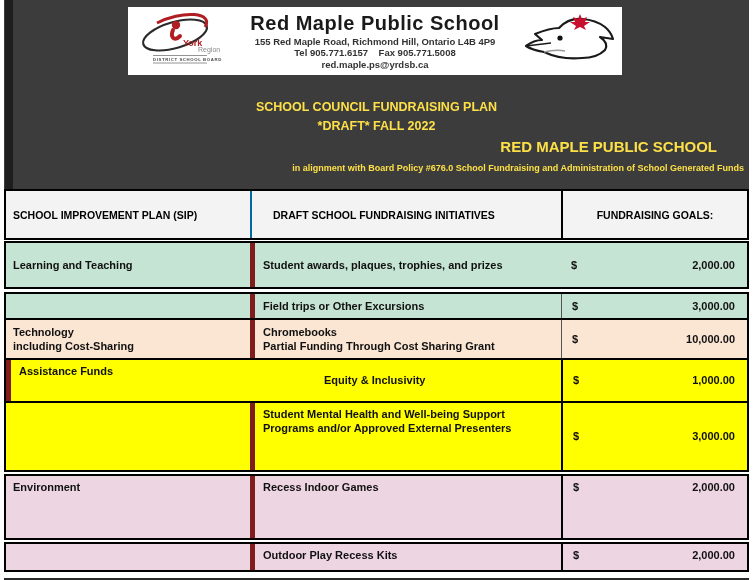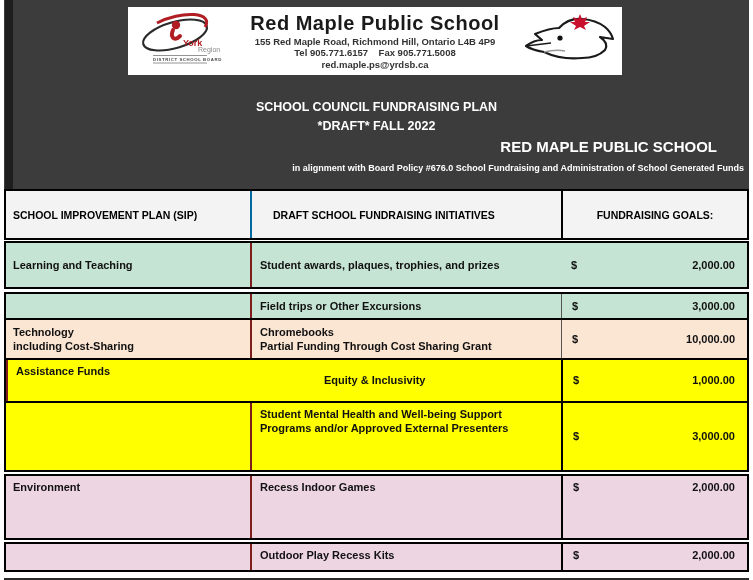--- a/index.html
+++ b/index.html
@@ -3,21 +3,21 @@
 <meta charset="utf-8">
 <style>
   * { margin:0; padding:0; box-sizing:border-box; }
   html,body { width:753px; height:580px; overflow:hidden; background:#fff;
               font-family:"Liberation Sans", sans-serif; }
   body { position:relative; }
 
   
   .banner { position:relative; margin:0 4px; height:189px; background:#3c3c3c; }
   .banner-edge { position:absolute; left:1px; top:0; bottom:0; width:8px; background:#1e1e1e; }
-  .banner-text { position:absolute; color:#ffffff; font-weight:bold; white-space:nowrap; }
+  .banner-text { position:absolute; color:#fde047; font-weight:bold; white-space:nowrap; }
   .banner-title    { top:100px; left:0; right:0; text-align:center; font-size:12.5px; }
   .banner-subtitle { top:119px; left:0; right:0; text-align:center; font-size:12.5px; }
   .banner-school   { top:138px; right:32px; font-size:15px; }
   .banner-policy   { top:163px; right:5px;  font-size:9px; }
 
   
   .letterhead { position:absolute; left:124px; top:7px; width:494px; height:68px;
                 background:#fff; display:flex; align-items:center; padding:2px 6px;
                 color:#1a1a1a; }
   .lh-center { flex:1; text-align:center; line-height:1.22; }
@@ -29,21 +29,21 @@
   .sheet { margin:0 4px; width:745px; }
   .thead { display:flex; height:51px; background:#f3f3f3; border:2px solid #000;
            font-size:10.5px; font-weight:bold; color:#000; }
   .thead .c1 { flex:0 0 244px; display:flex; align-items:center; padding-left:7px; }
   .thead .c2 { flex:0 0 311px; display:flex; align-items:center; padding-left:21px; border-left:2px solid #0369a1; }
   .thead .c3 { flex:1; display:flex; align-items:center; justify-content:center; border-left:2px solid #000; }
 
   .trow { display:flex; border:2px solid #000; font-size:11px; font-weight:bold; color:#111; }
   .trow .cell { padding:4px 7px; white-space:pre-line; line-height:1.3; display:flex; }
   .trow .c1 { flex:0 0 244px; }
-  .trow .c2 { flex:0 0 311px; border-left:2px solid #7f1d1d;padding-left:8px; }
+  .trow .c2 { flex:0 0 311px; border-left:5px solid #7f1d1d;padding-left:8px; }
   .trow .c3 { flex:1; justify-content:space-between; padding-left:10px; padding-right:12px; }
   .sep-none  { border-left:none !important; }
   .sep-thin  { border-left:1px solid #555 !important; }
   .sep-thick { border-left:2px solid #000 !important; }
 
   .bottom-strip { position:absolute; left:4px; right:4px; bottom:0; height:2px; background:#2a2a2a; }
 </style>
 </head>
 <body>
 

